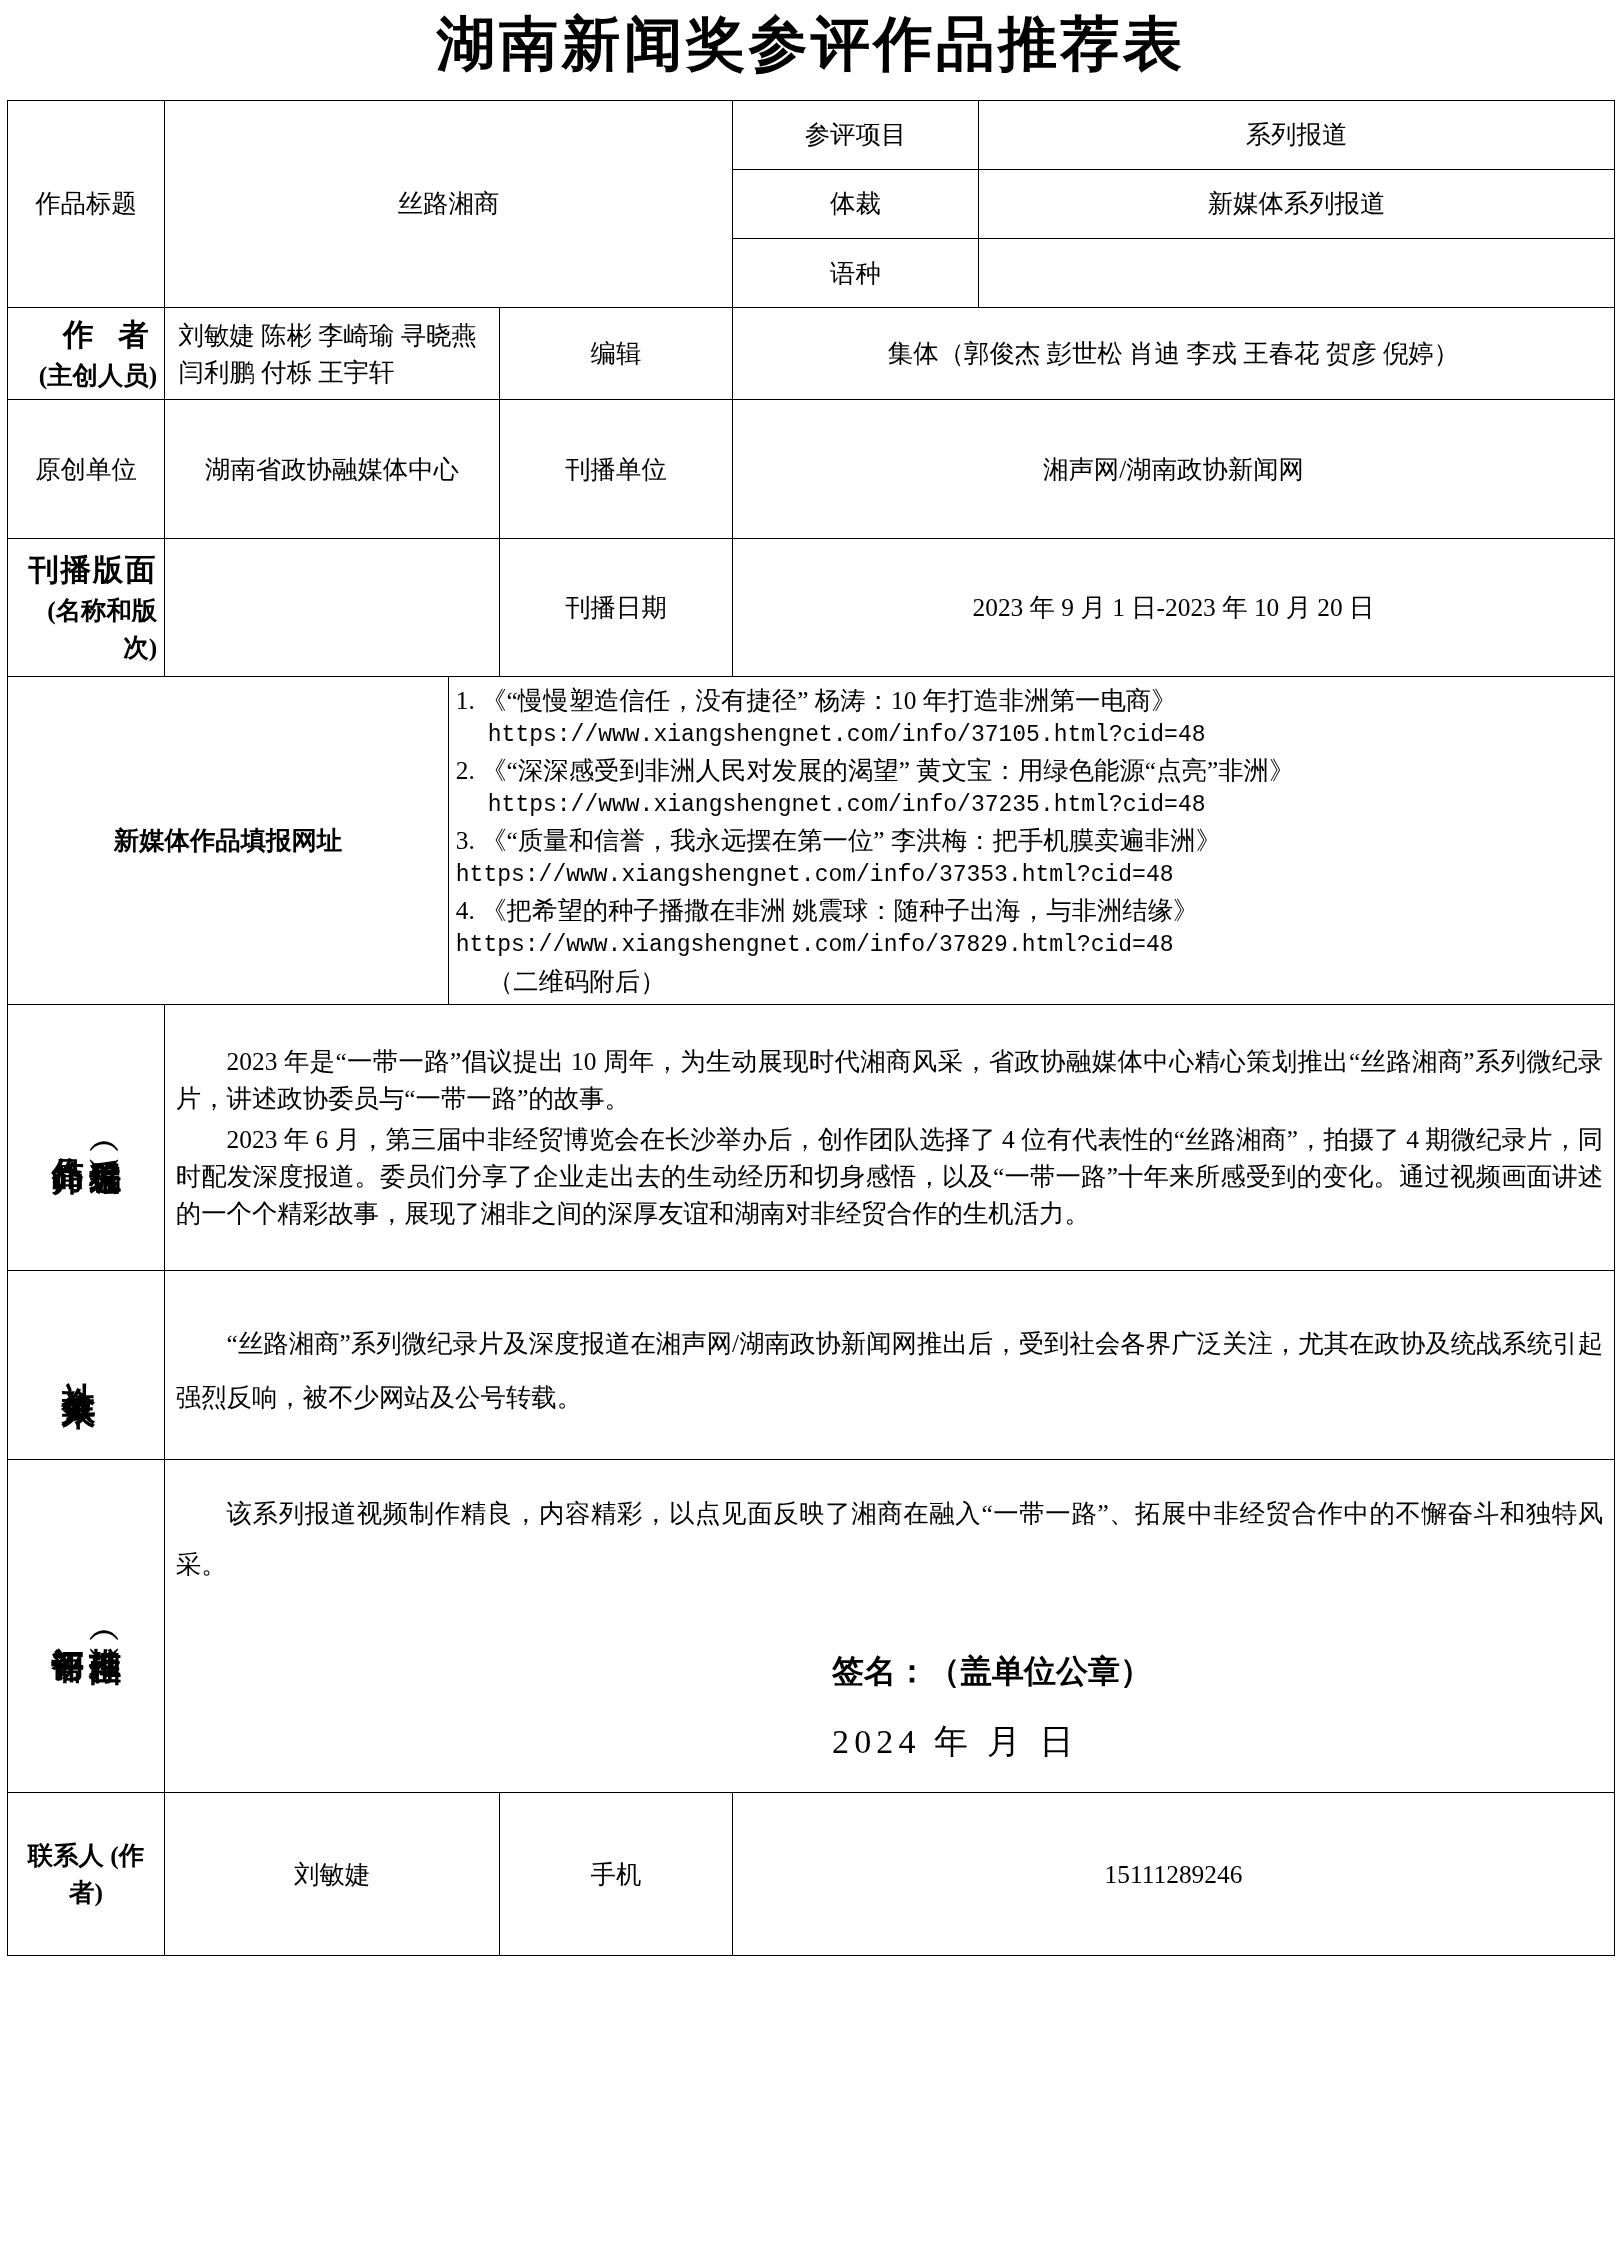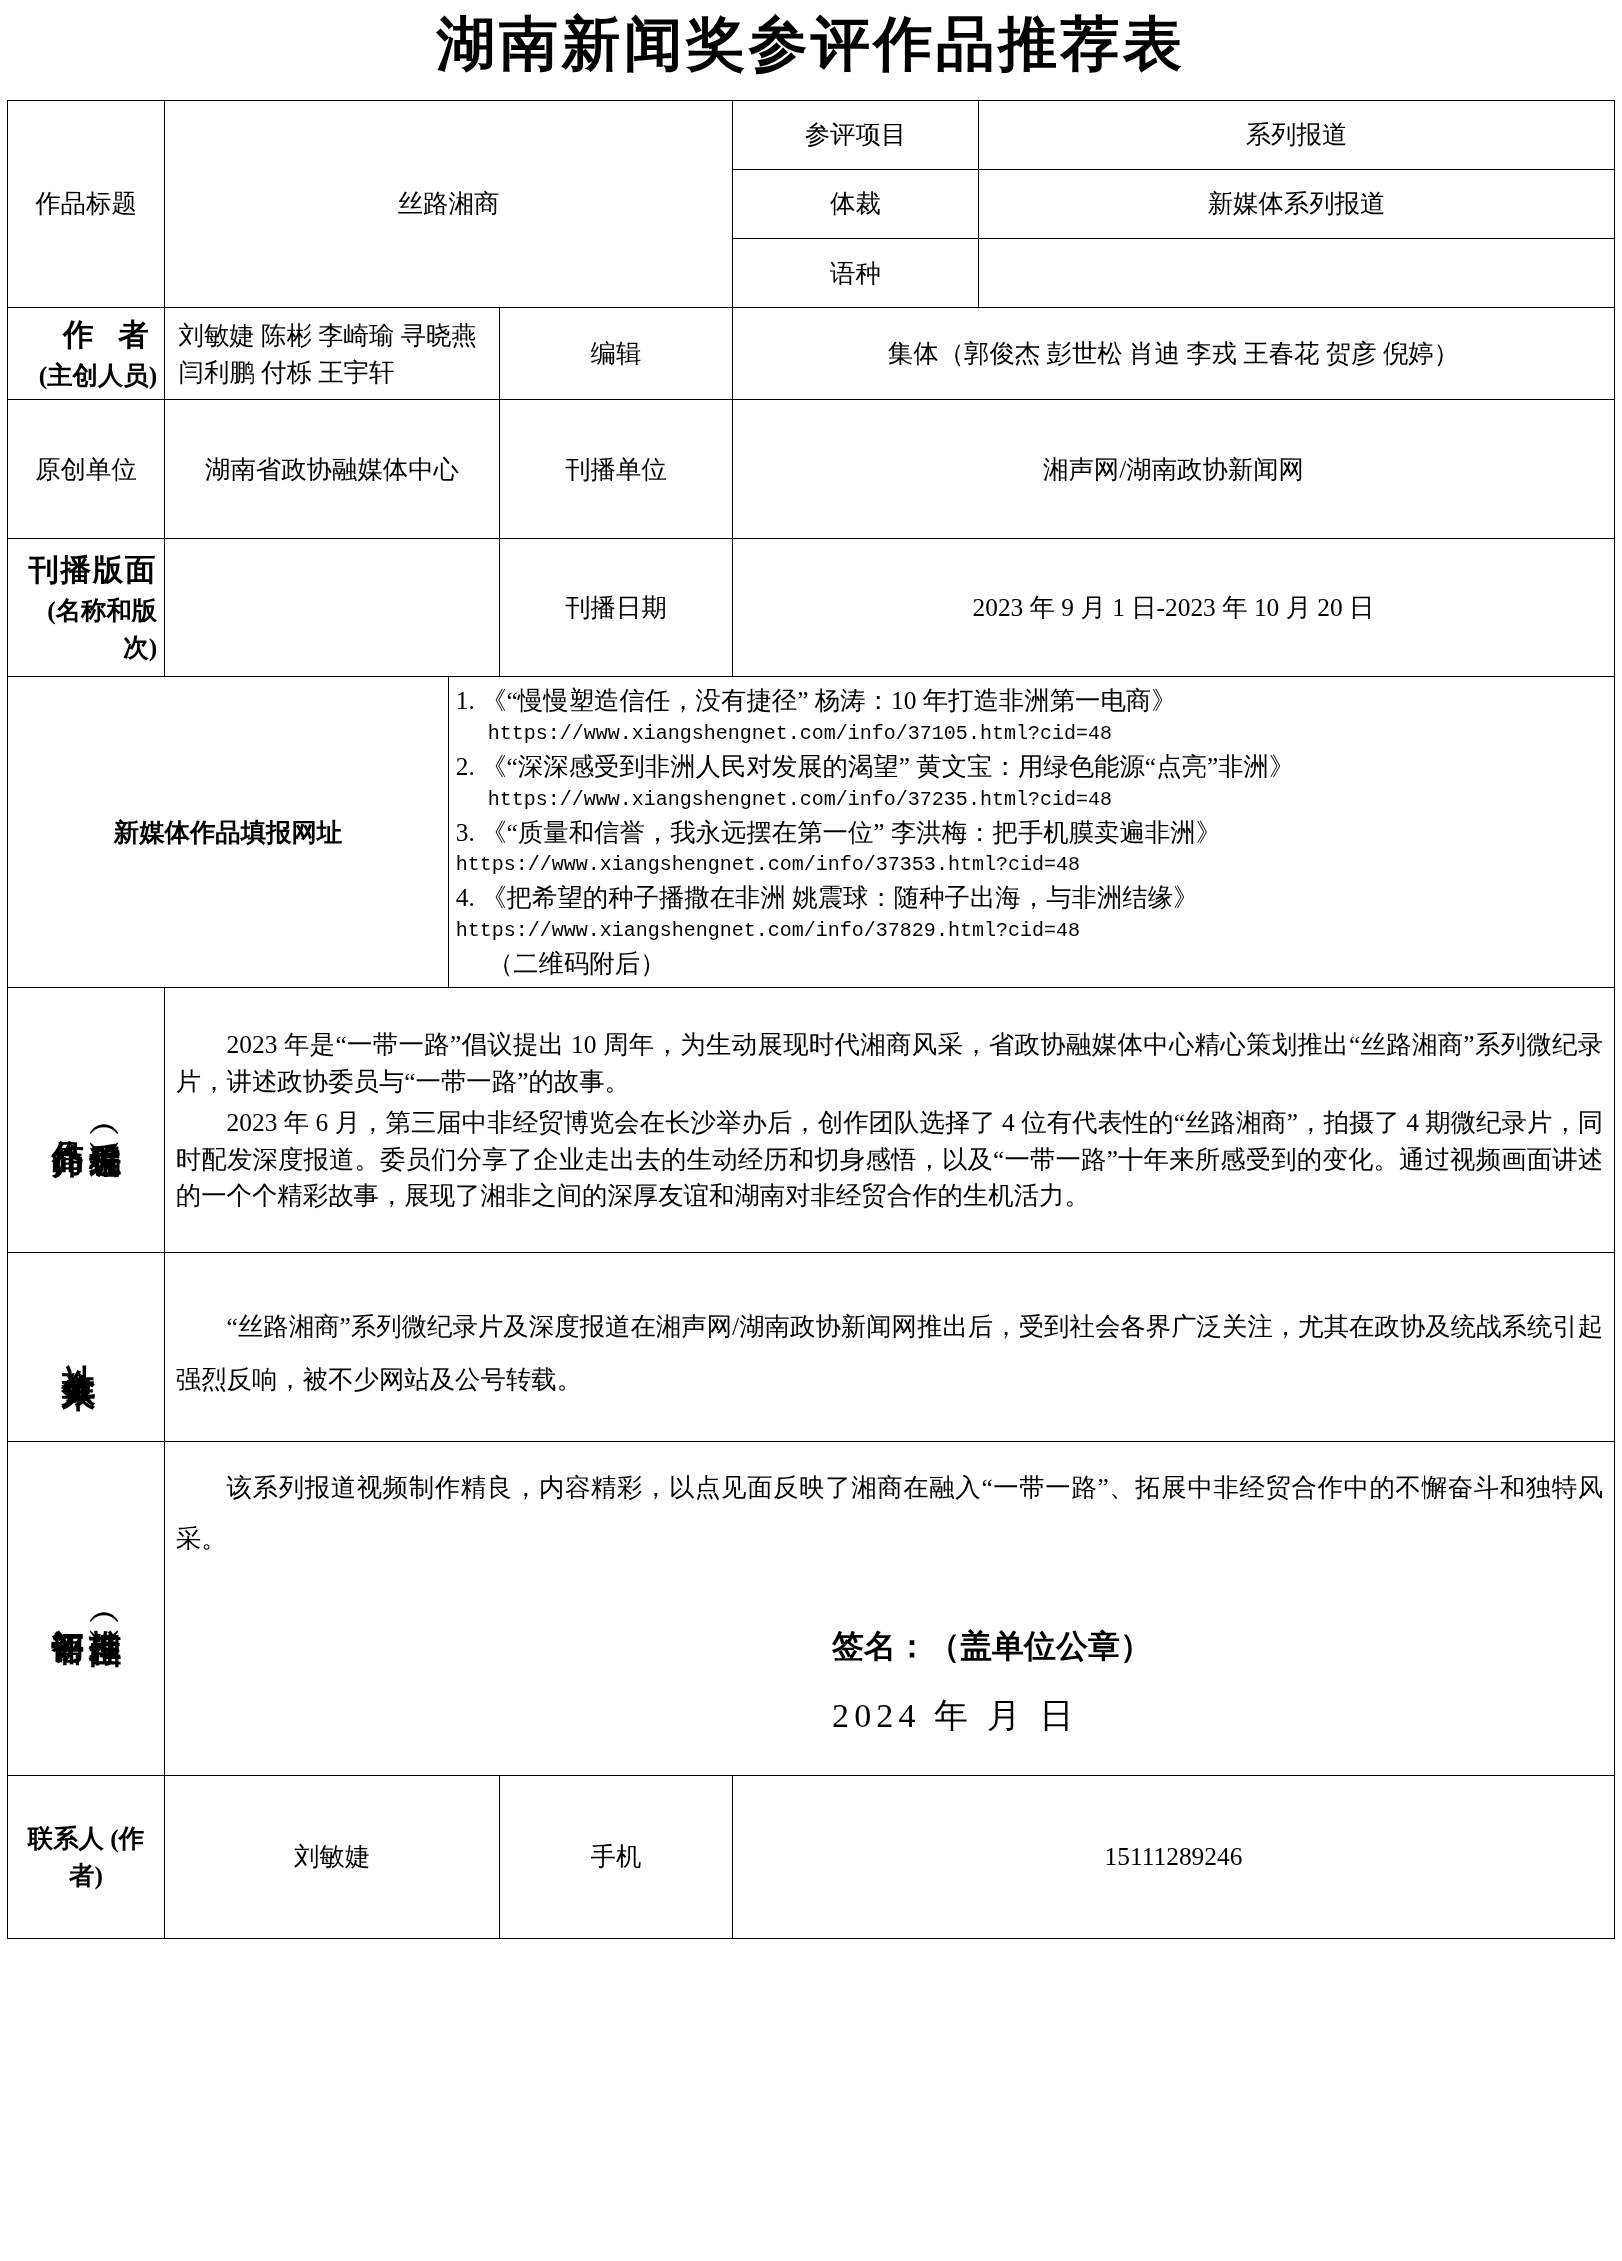--- a/index.html
+++ b/index.html
@@ -125,21 +125,21 @@
   }
   .urls {
     font-size: 25.4px;
     line-height: 1.52;
     padding: 6.8px 8.5px 8.5px 12px;
     text-align: left;
   }
   .urls div { margin: 0; }
   .u-link {
     font-family: "Liberation Mono", "DejaVu Sans Mono", monospace;
-    font-size: 20px;
+    font-size: 23px;
     letter-spacing: 0px;
   }
   .u-indent { padding-left: 32px; }
   .sign-block {
     margin-top: 49px;
     font-size: 32px;
     font-weight: bold;
     padding-left: 46%;
     line-height: 2.1;
     white-space: nowrap;
@@ -261,21 +261,21 @@
 
       <tr>
         <td>
           <div class="vwrap" style="min-height:322px">
             <div class="vlabel">
               <span class="vcol">（推荐理由）</span>
               <span class="vcol">初评评语</span>
             </div>
           </div>
         </td>
-        <td class="body-text" colspan="5" style="line-height:2.0;padding-top:16px;vertical-align:top;">
+        <td class="body-text" colspan="5" style="line-height:2.0;padding-top:24px;vertical-align:top;">
           <p>该系列报道视频制作精良，内容精彩，以点见面反映了湘商在融入“一带一路”、拓展中非经贸合作中的不懈奋斗和独特风采。</p>
           <div class="sign-block">
             <div>签名：（盖单位公章）</div>
             <div class="sign-date">2024 年  月  日</div>
           </div>
         </td>
       </tr>
 
       <tr>
         <td class="lbl-sm cell-tall" style="height:152px">联系人 (作者)</td>

